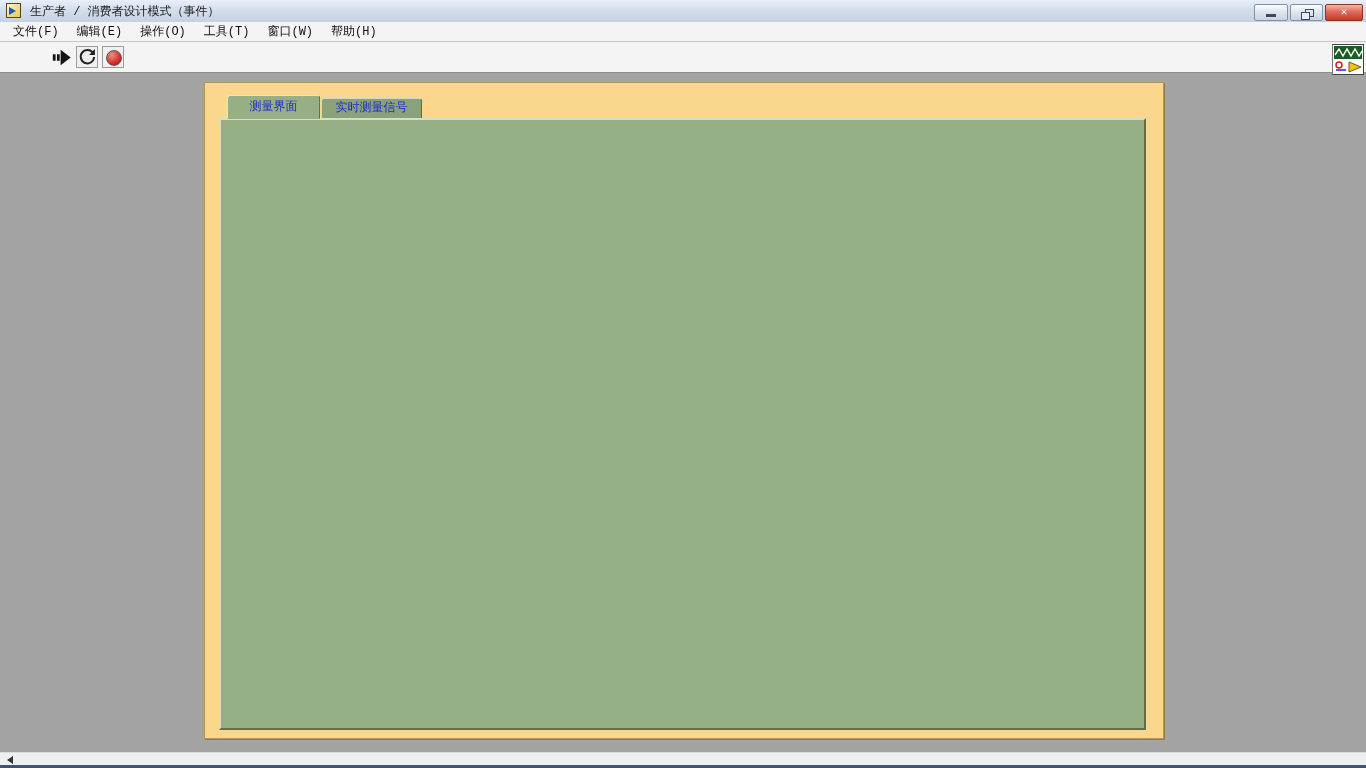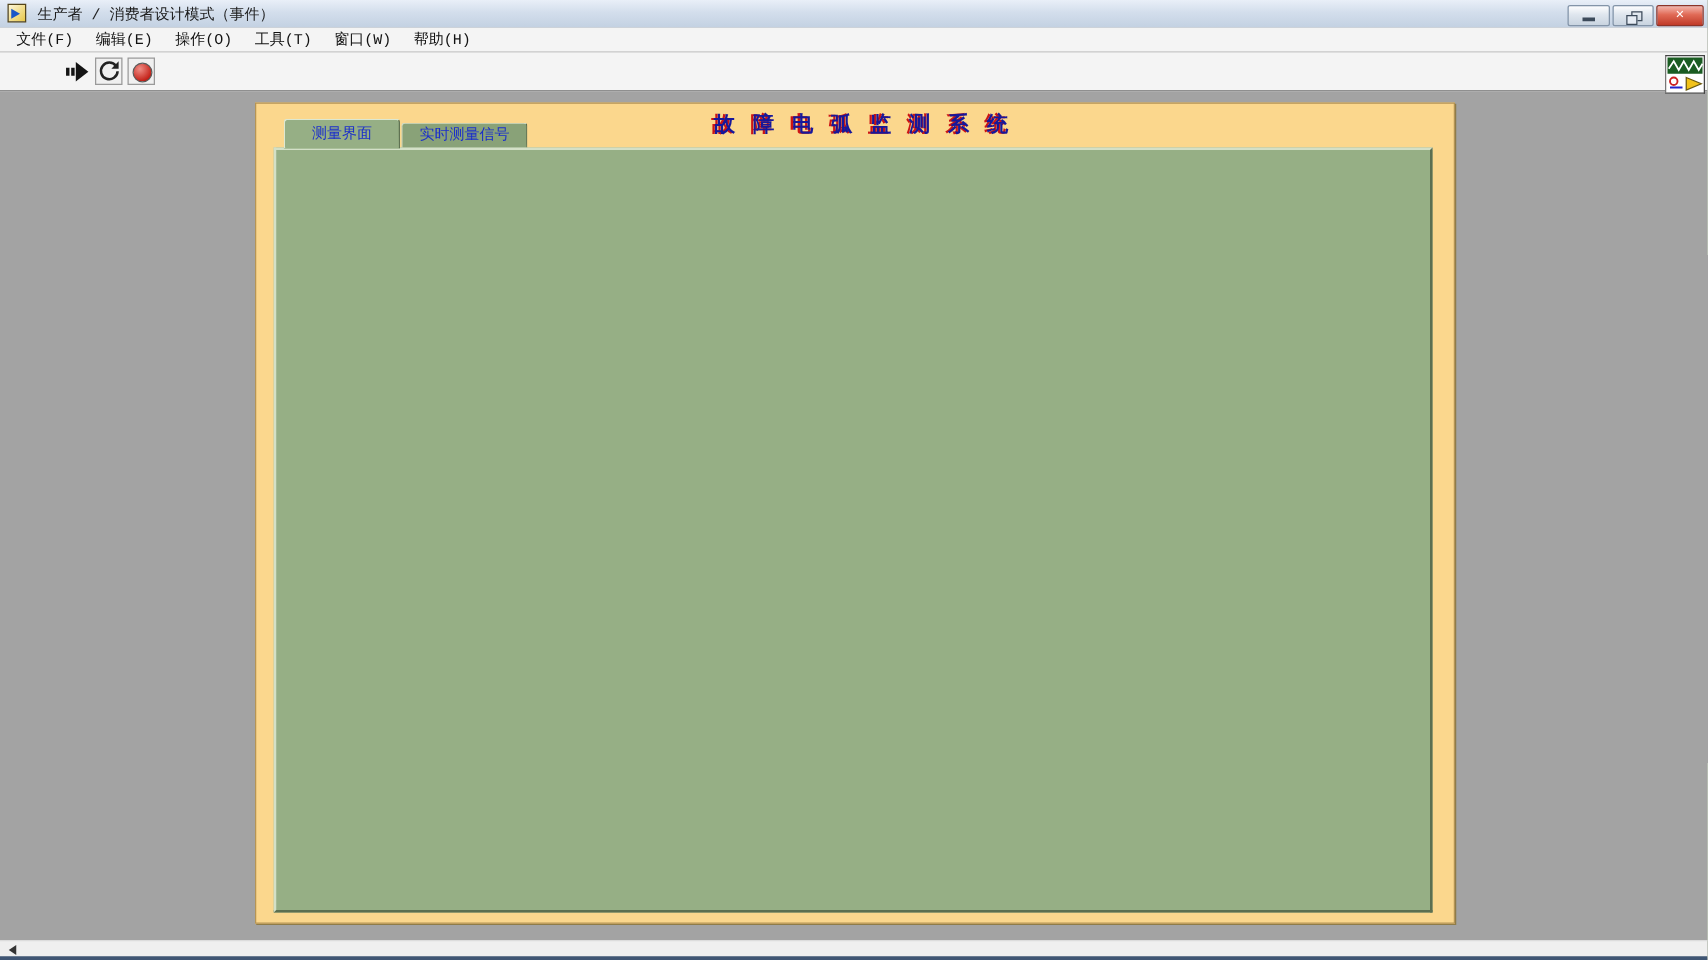--- a/index.html
+++ b/index.html
@@ -148,21 +148,20 @@
     <svg width="30" height="29" viewBox="0 0 30 29">
       <rect x="1" y="1" width="28" height="13" fill="#1b5c22"></rect>
       <polyline points="2,10 6,4 10,11 14,4 18,11 22,4 26,11 29,6" fill="none" stroke="#fff" stroke-width="1.4"></polyline>
       <circle cx="6" cy="20" r="3" fill="none" stroke="#c22" stroke-width="1.5"></circle>
       <path d="M3 25h10" stroke="#22c" stroke-width="1.5"></path>
       <path d="M16 17l12 5-12 5z" fill="#f2c21a" stroke="#6b5a10" stroke-width="1"></path>
     </svg>
   </div>
 
   <div class="abs panel-yellow"></div>
-  <div class="abs fp-title">故 障 电 弧 监 测 系 统</div>
 
   <div class="abs tab unselected">实时测量信号</div>
   <div class="abs tab selected">测量界面</div>
   <div class="abs page-green"></div>
 
   <div class="abs chart-label" style="left:243px;top:133px;">故障信号</div>
   <div class="abs legend" style="left:658px;top:130px;width:111px;height:26px;">
     <span class="ltext">故障曲线</span>
     <span class="licon" style="width:31px;height:20px;">
       <svg width="29" height="18" viewBox="0 0 29 18">

